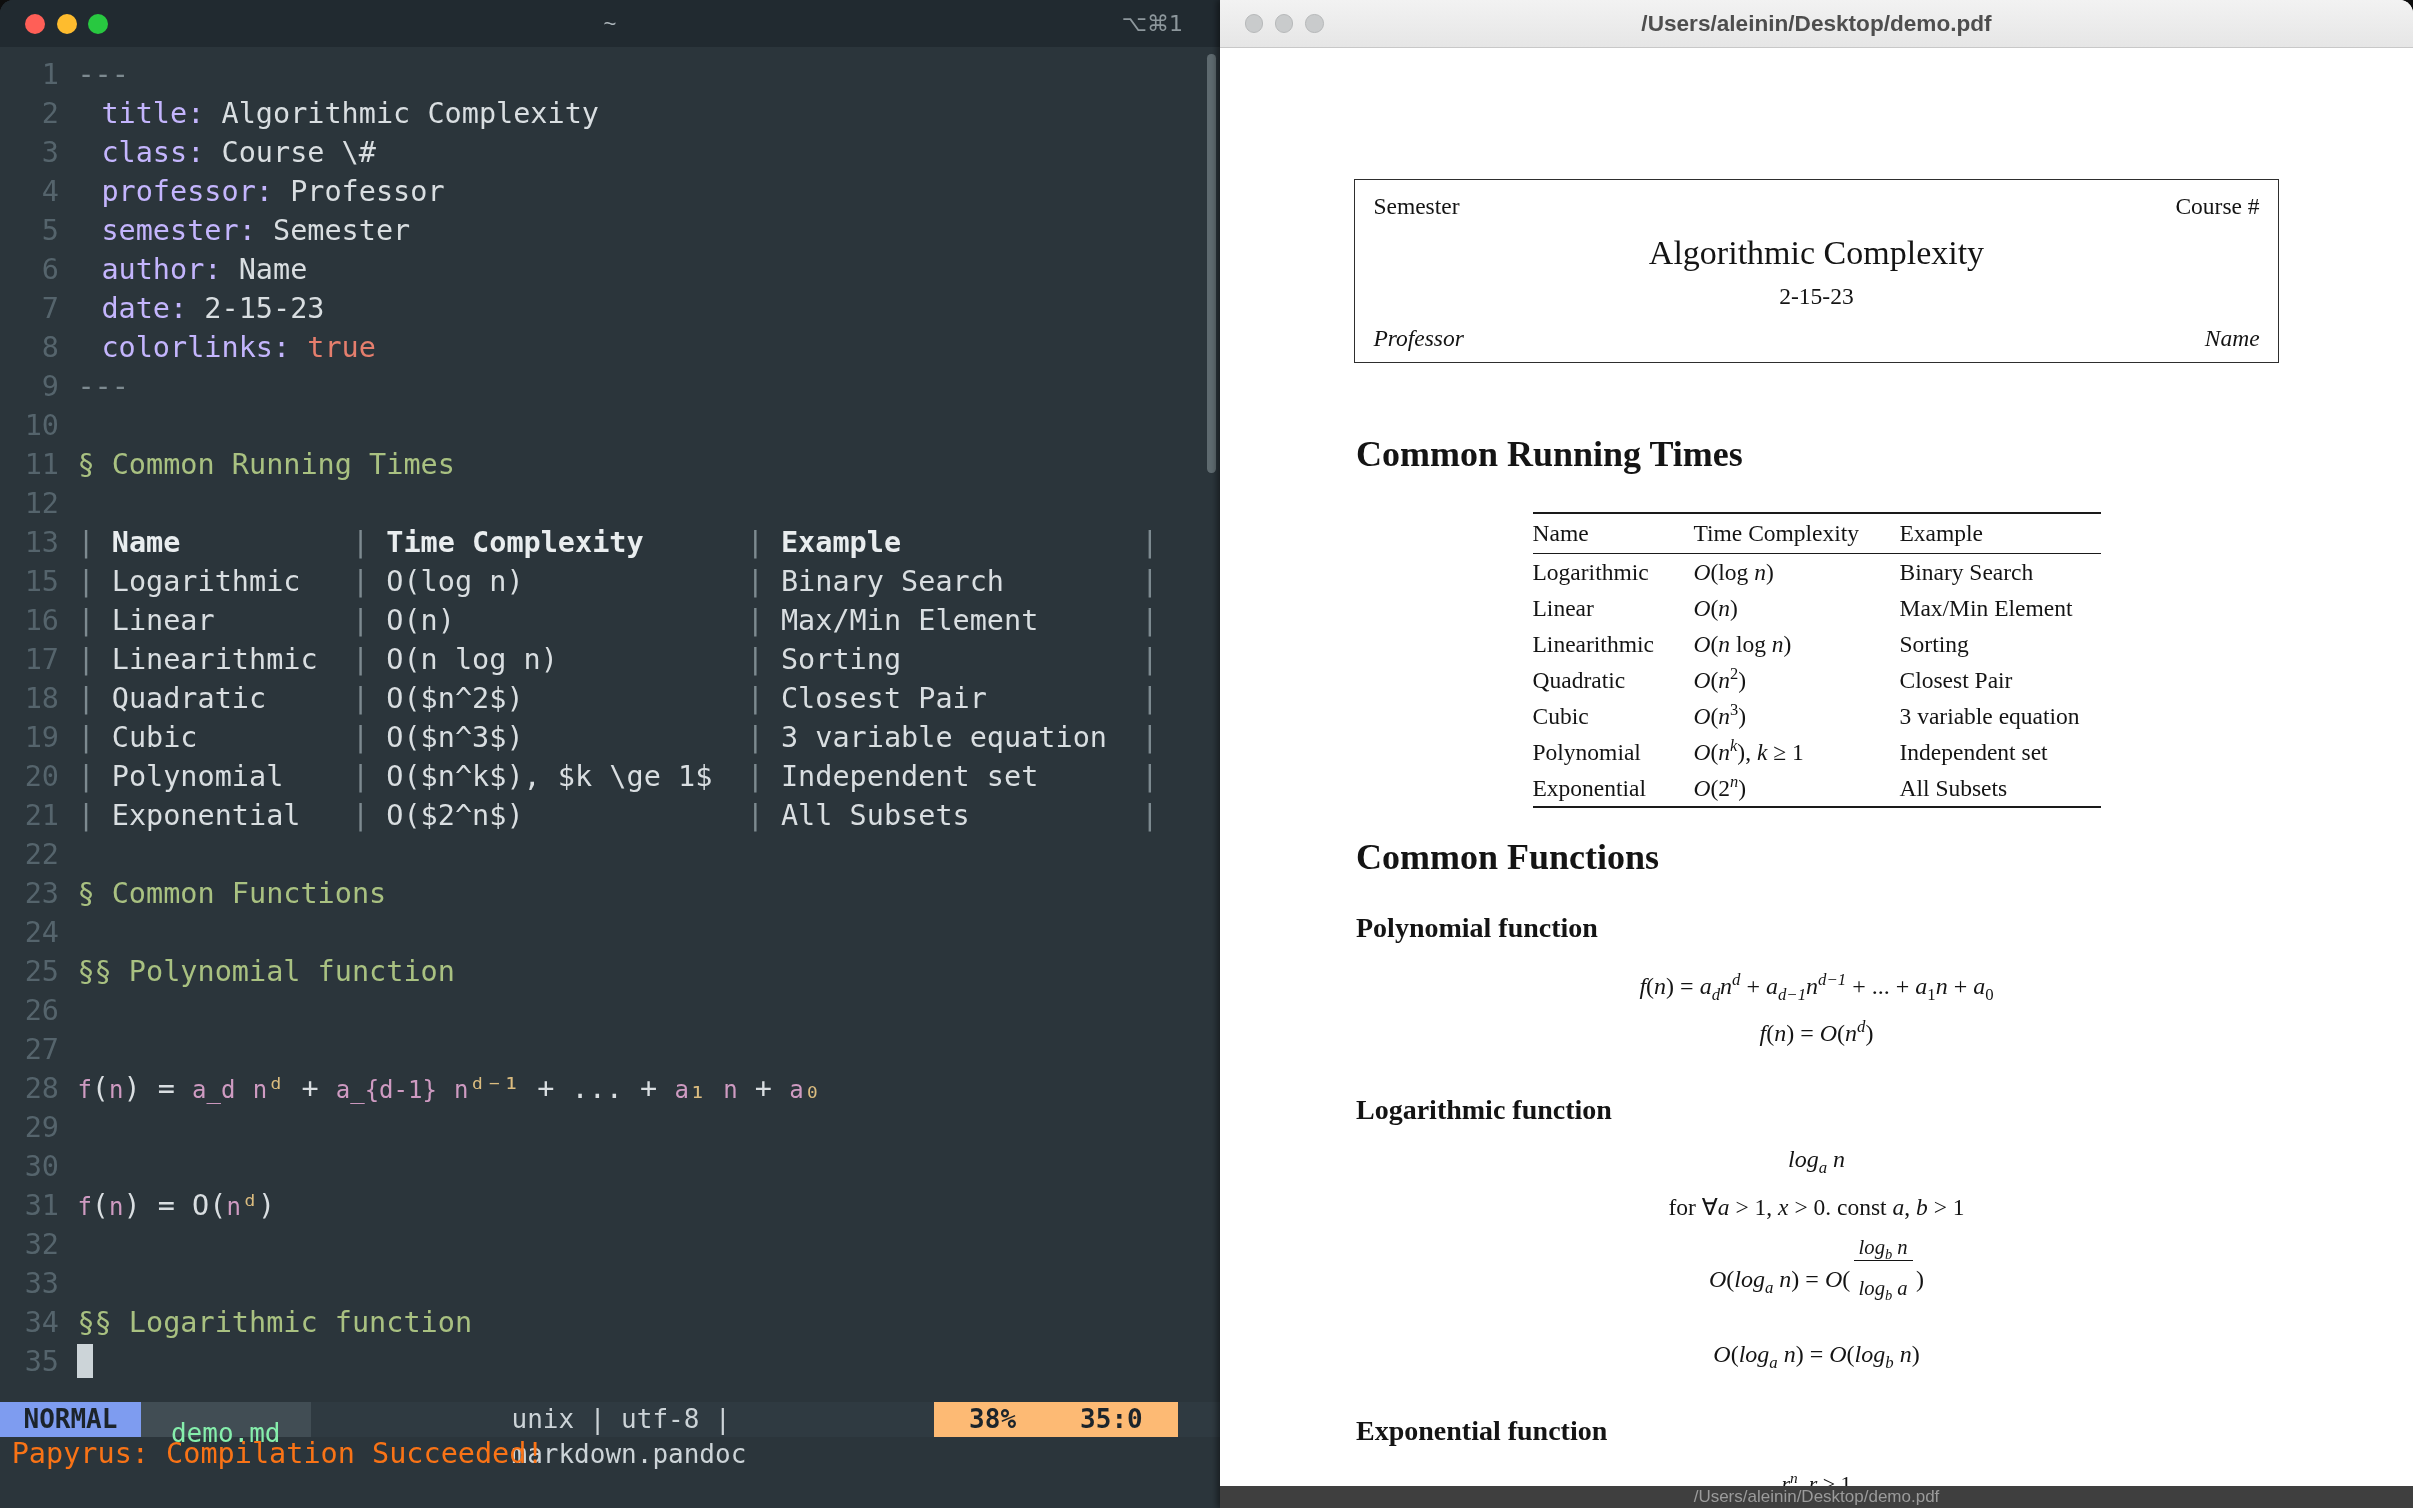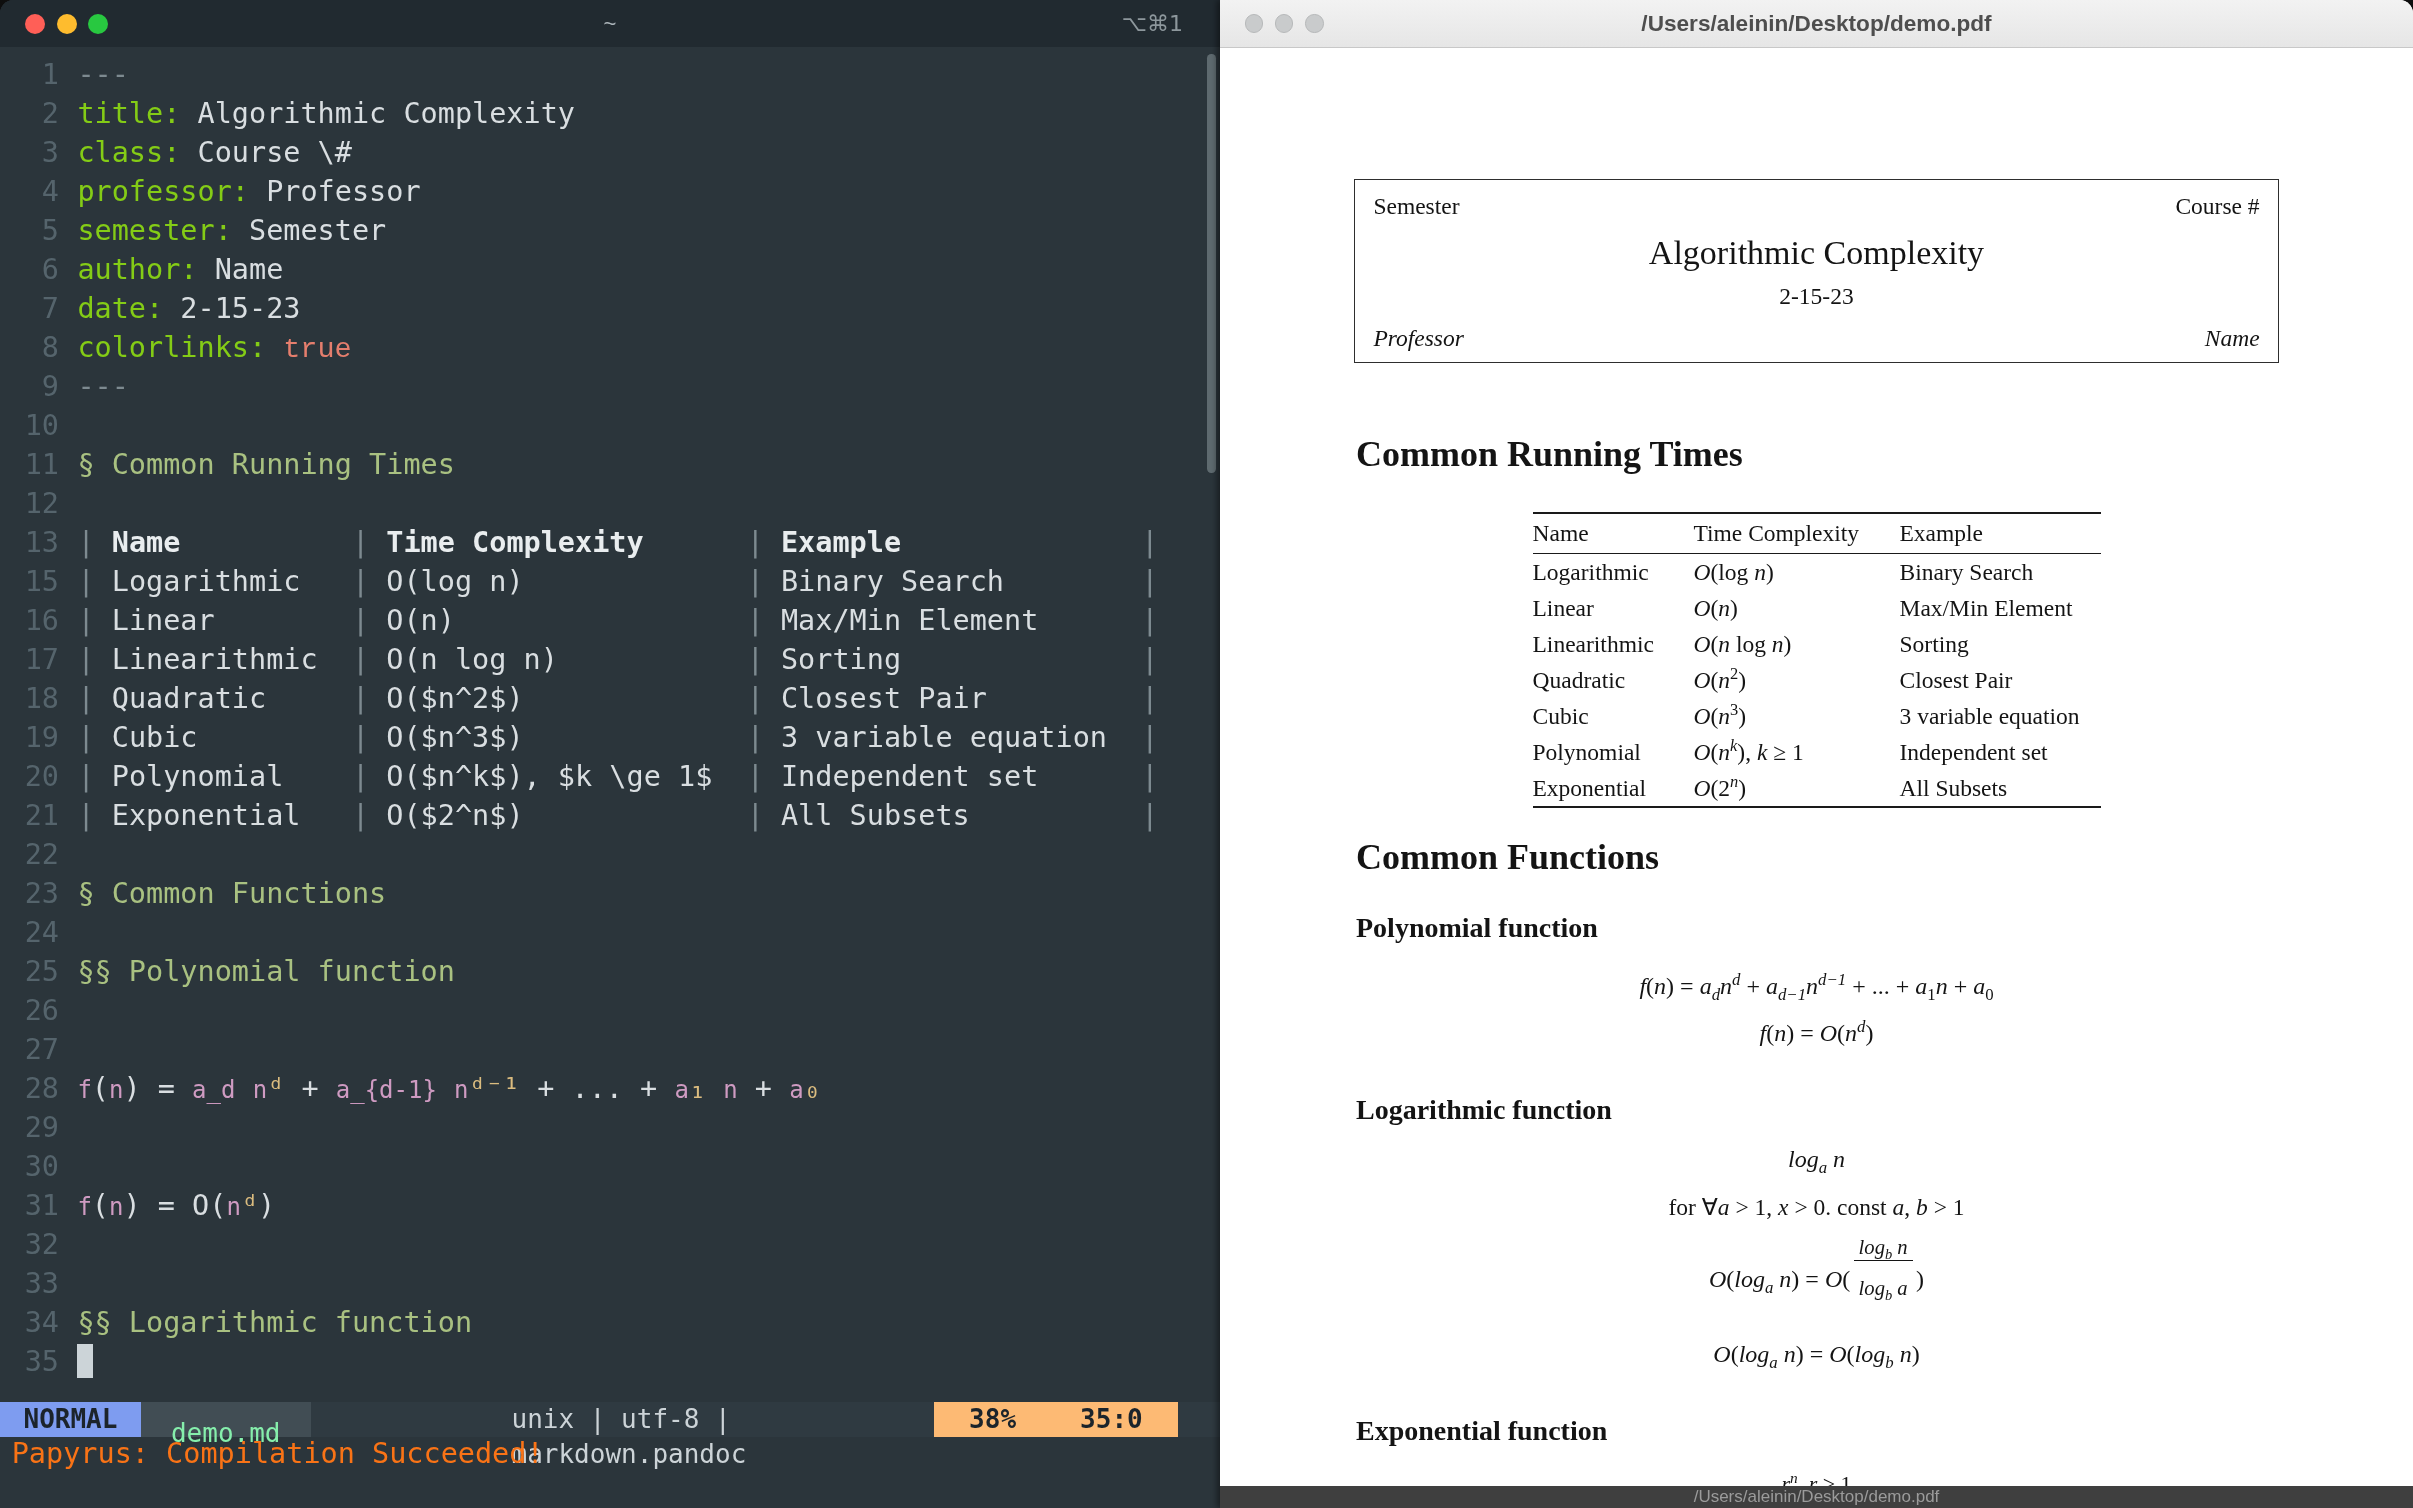--- a/index.html
+++ b/index.html
@@ -13,23 +13,23 @@
   .light{width:20px;height:20px;border-radius:50%;}
   .l-red{background:#ff5f57;}.l-yellow{background:#febc2e;}.l-green{background:#28c840;}
   .vt-title{position:absolute;left:0;right:0;text-align:center;color:#aeb7bc;font:22px "Liberation Sans",sans-serif;}
   .vt-shortcut{position:absolute;right:37px;color:#8d979c;font:22px "DejaVu Sans",sans-serif;}
 
   .vim-editor{flex:1;position:relative;font:28.5px "DejaVu Sans Mono",monospace;padding-top:8.4px;overflow:hidden;}
   .eline{height:39px;line-height:39px;display:flex;white-space:pre;}
   .lnum{width:59px;text-align:right;color:#55646c;flex:none;}
   .code{margin-left:18.4px;white-space:pre;color:#d9dee1;}
   .code .punct{color:#7d8a90;}
-  .code .key{color:#84cc16;}
+  .code .key{color:#c4b5fd;margin-left:24px;}
   .code .val{color:#d9dee1;}
-  .code .bool{color:#e57e6d;font-family:Liberation Mono, monospace;}
+  .code .bool{color:#e57e6d;}
   .code .header{color:#a9c181;}
   .code .bold{color:#e9edef;font-weight:bold;}
   .code .math{color:#cf9bc2;}
   .code .msup{color:#dbbc7f;}
   .cursor{display:inline-block;width:16px;height:34px;background:#ccd4d8;vertical-align:-6.7px;}
   .scrollbar-thumb{position:absolute;top:6.7px;right:4.2px;width:8.4px;height:419px;background:rgba(158,170,176,0.45);border-radius:4.2px;}
 
   .statusline{height:35px;flex:none;display:flex;align-items:stretch;background:#2f3a41;font:26px "DejaVu Sans Mono",monospace;line-height:35px;}
   .sl-mode{background:#7e9cf0;color:#1c242b;font-weight:bold;padding:0 23.5px;}
   .sl-file{background:#414d54;color:#86efac;padding:14px 30px;}

